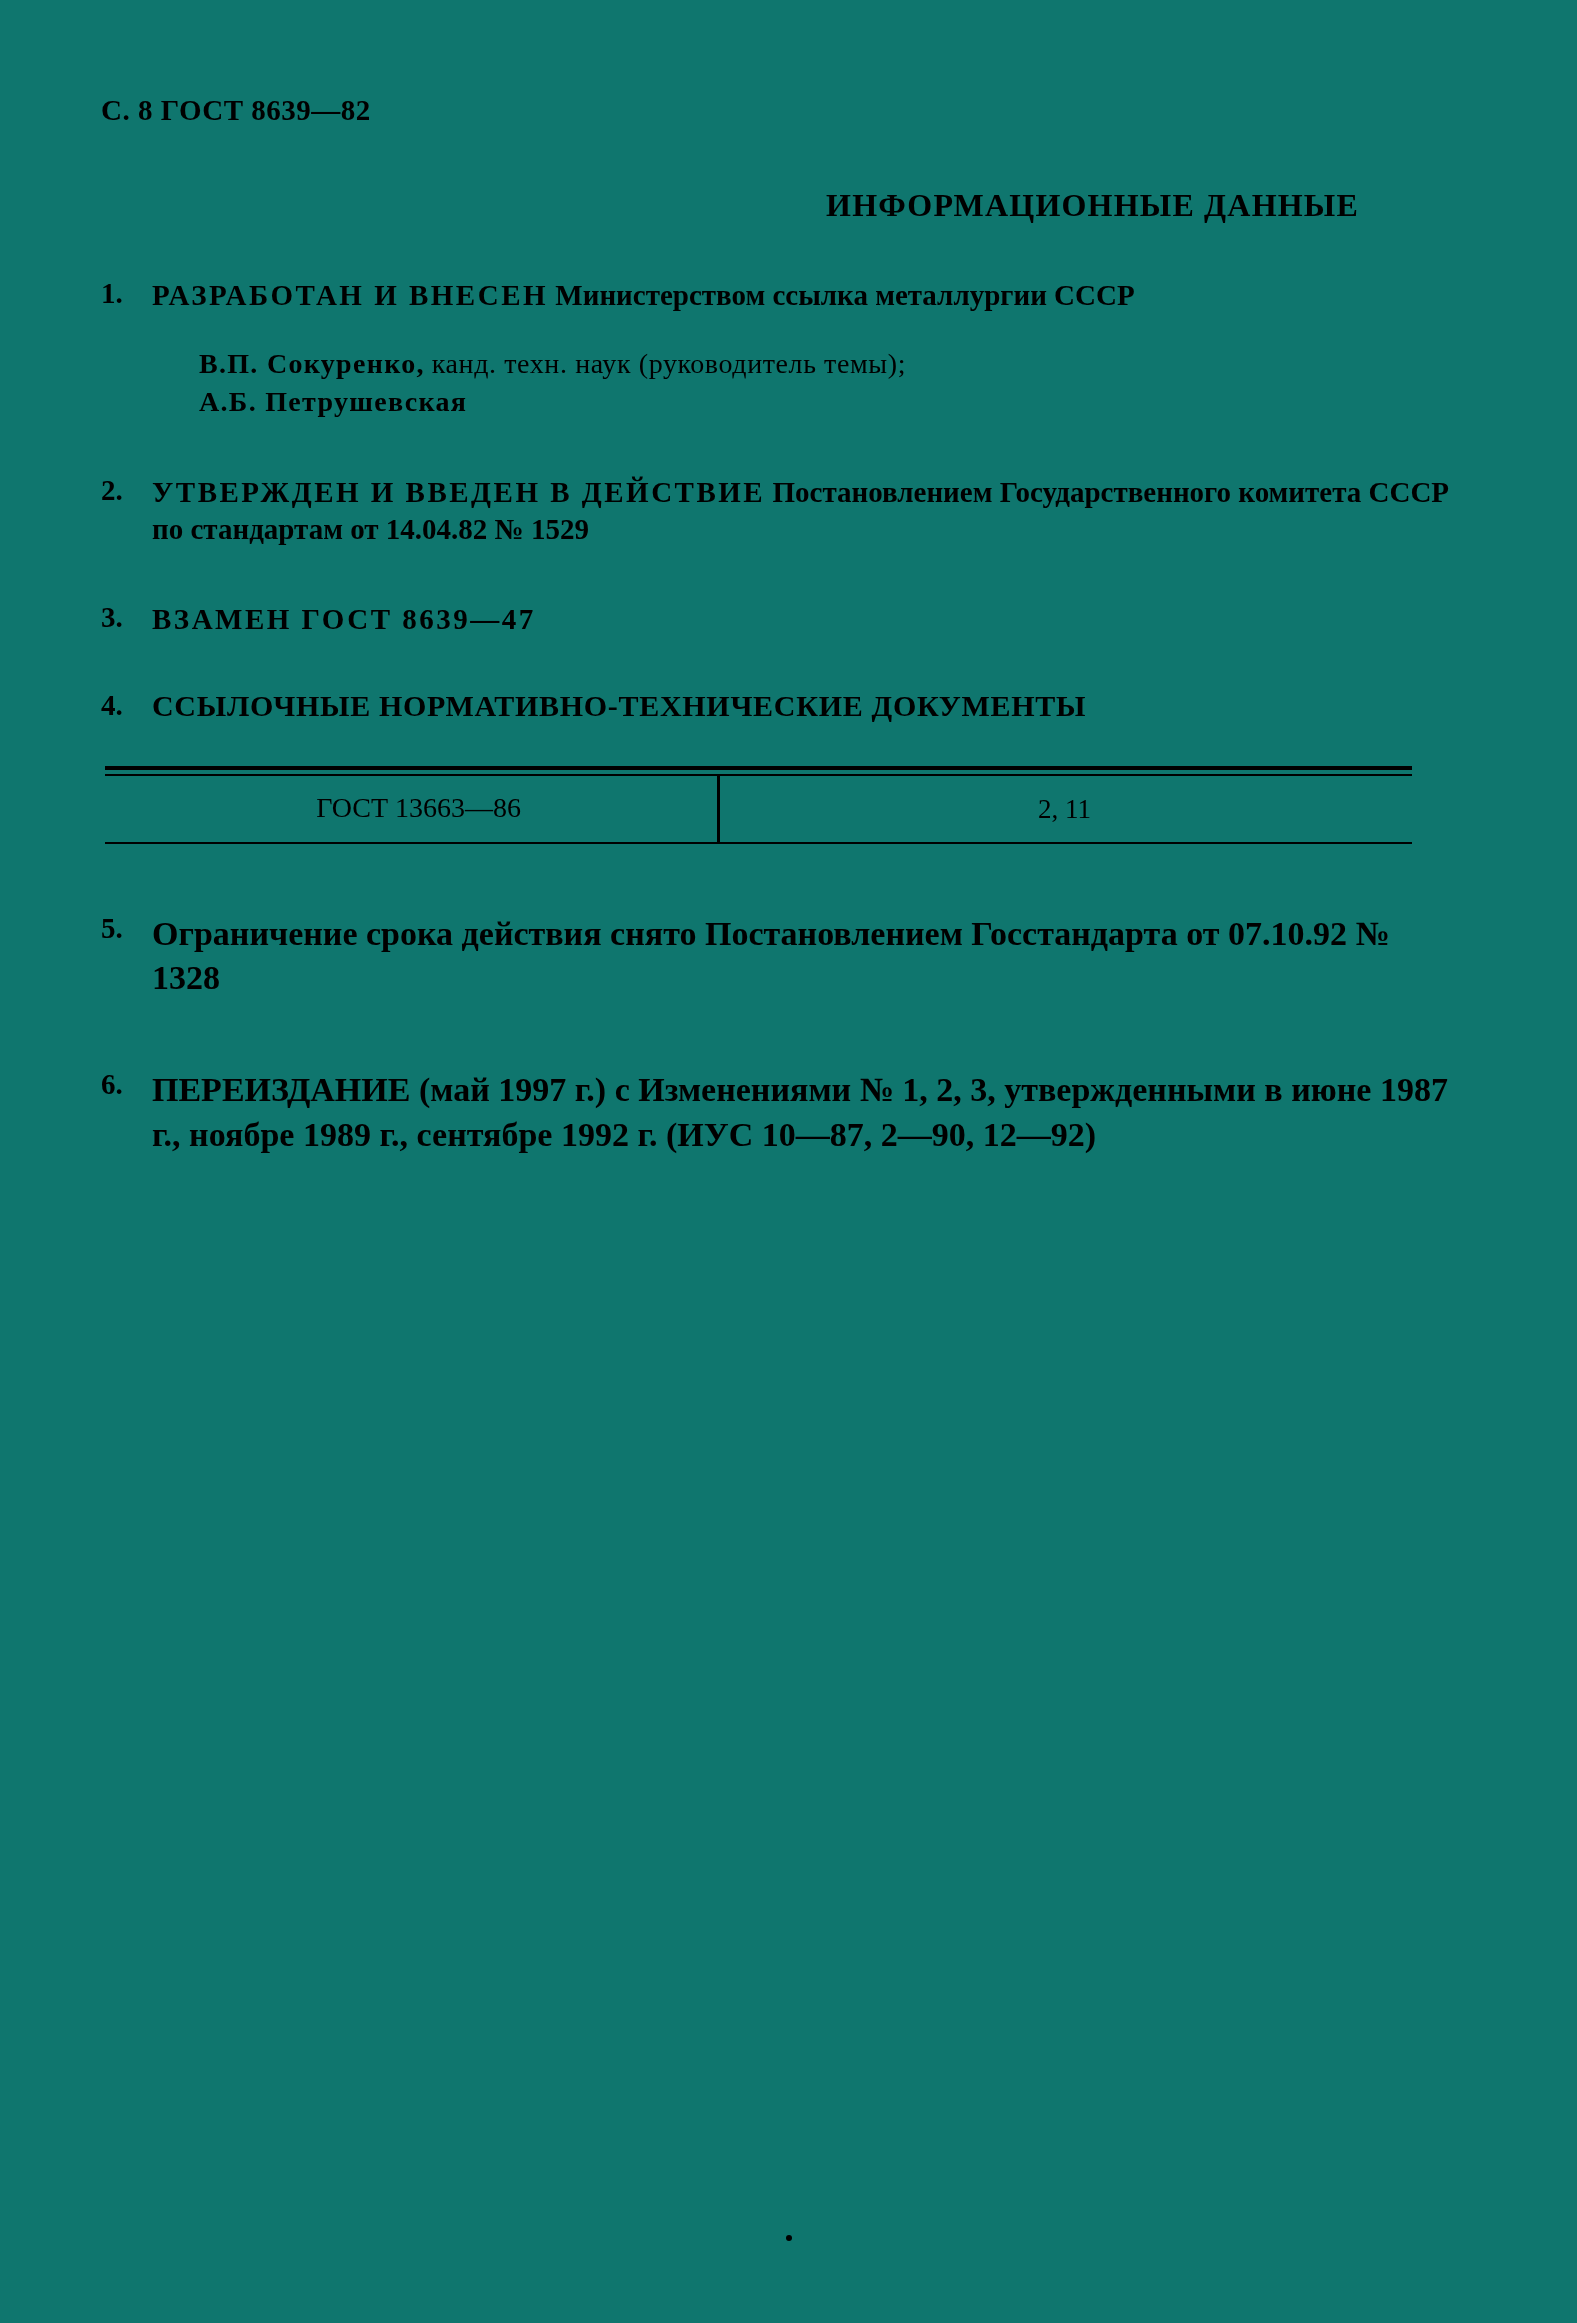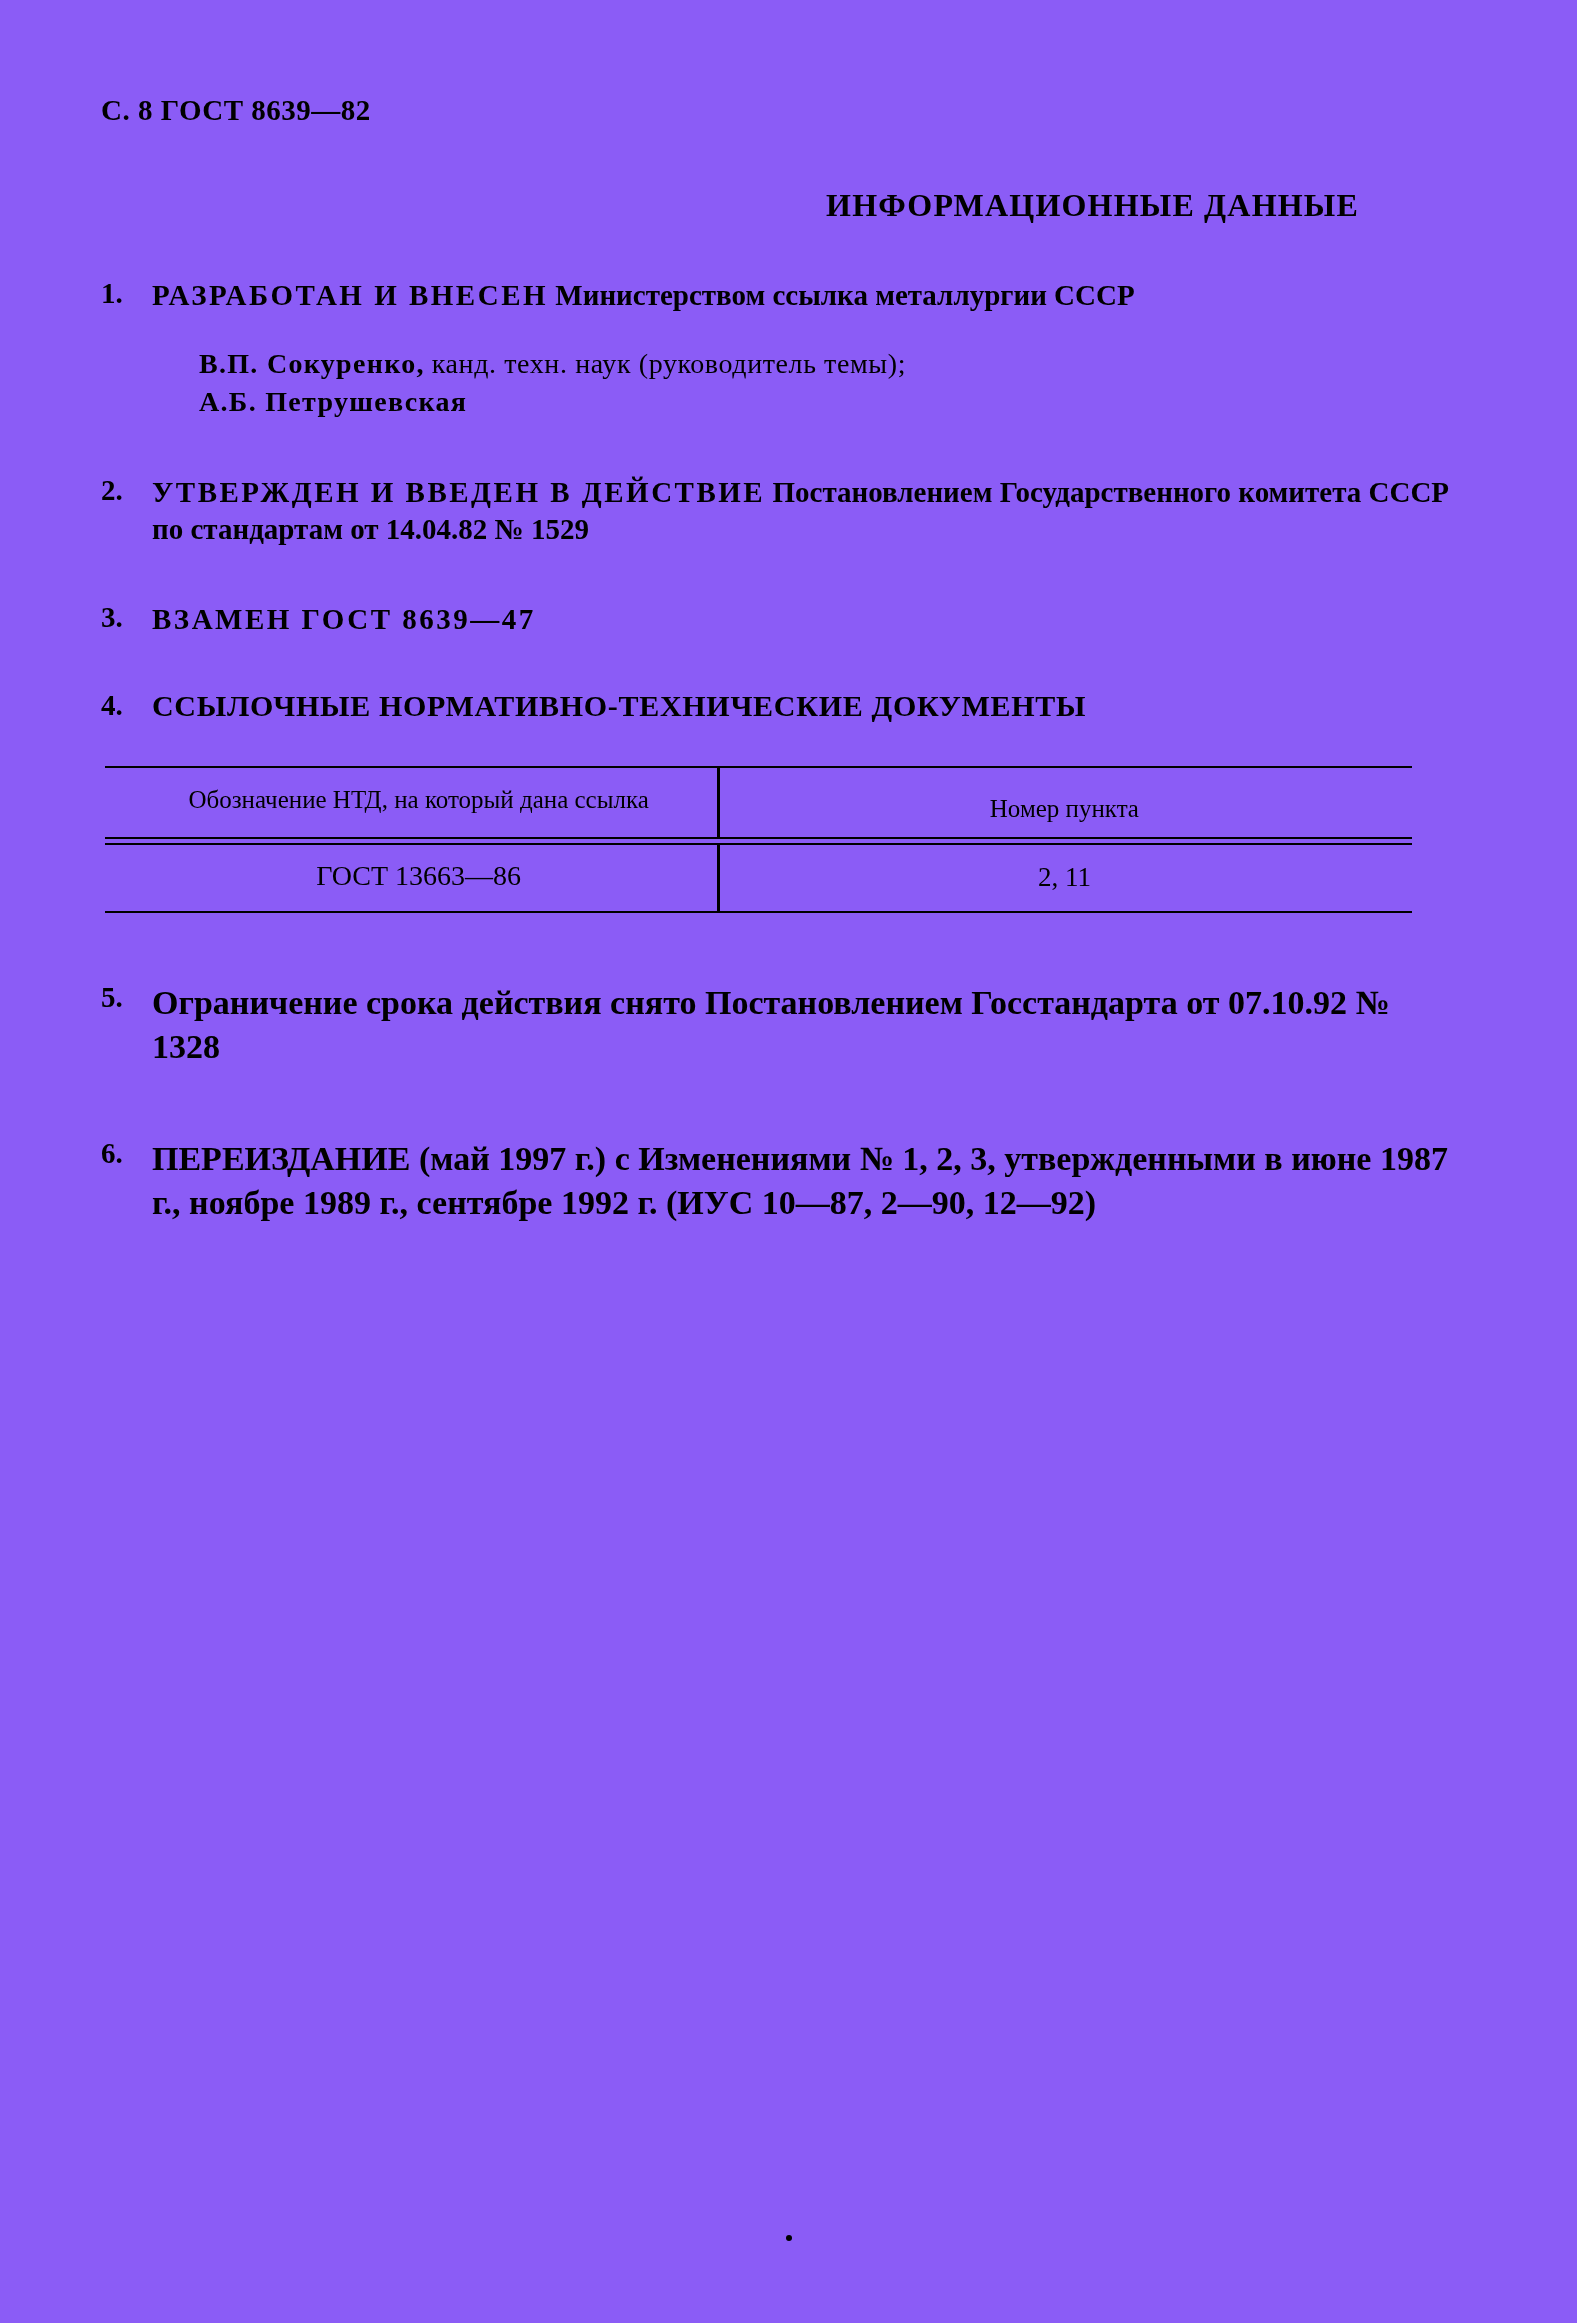--- a/index.html
+++ b/index.html
@@ -13,21 +13,21 @@
     position: relative;
     font-family: "Liberation Serif", serif;
     color: #000000;
     overflow: hidden;
   }
   .page {
     position: absolute;
     left: 0; top: 0;
     width: 1578px;
     height: 2323px;
-    background: #8b5cf6;
+    background: #0f766e;
   }
   .content {
     position: absolute;
     left: 101px;
     top: 94px;
     width: 1365px;
   }
 
   
   .header-line {
@@ -247,25 +247,20 @@
       </div>
     </div>
 
     <div class="clause-4">
       <div class="num">4.</div>
       <div class="body">ССЫЛОЧНЫЕ НОРМАТИВНО-ТЕХНИЧЕСКИЕ ДОКУМЕНТЫ</div>
     </div>
 
     <div class="ref-table">
       <div class="rule-thin"></div>
-      <div class="ref-head">
-        <div class="vline"></div>
-        <div class="cell-left">Обозначение НТД, на который дана ссылка</div>
-        <div class="cell-right">Номер пункта</div>
-      </div>
       <div class="rule-thin"></div>
       <div class="rule-gap"></div>
       <div class="rule-thin"></div>
       <div class="ref-body">
         <div class="vline"></div>
         <div class="cell-left">ГОСТ 13663—86</div>
         <div class="cell-right">2, 11</div>
       </div>
       <div class="rule-thin"></div>
     </div>

